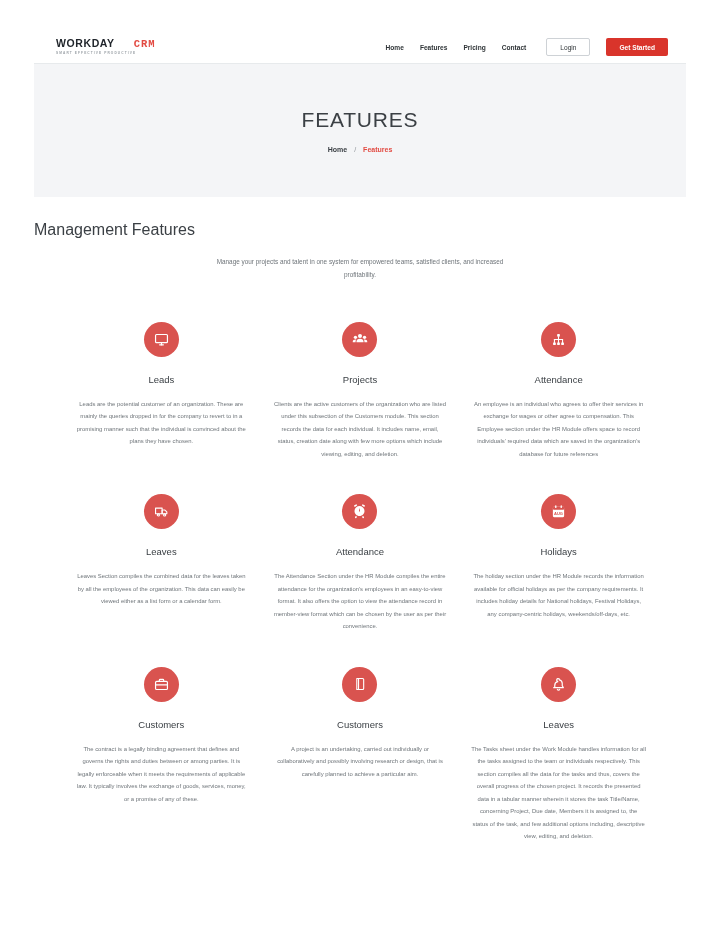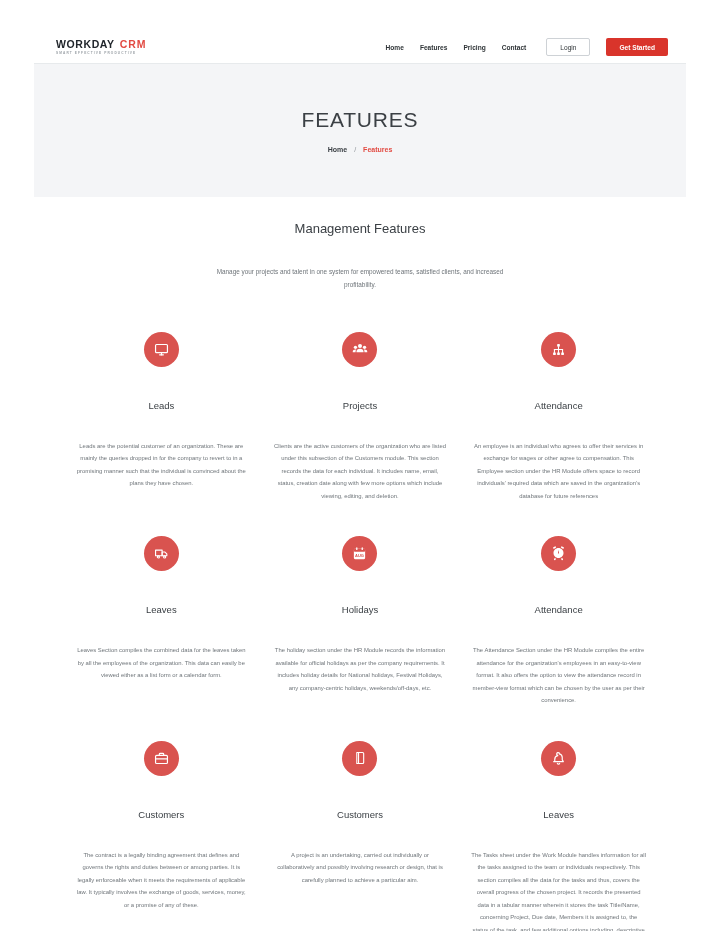--- a/index.html
+++ b/index.html
@@ -39,21 +39,21 @@
     line-height: 1;
     user-select: none;
   }
   .brand-top {
     font-size: 10.5px;
     font-weight: bold;
     letter-spacing: 0.6px;
     white-space: nowrap;
   }
   .brand-work { color: #20252b; }
-  .brand-crm { color: #e24a42; margin-left: 5px; letter-spacing: 1px; }
+  .brand-crm { color: #e24a42; margin-left: 19px; letter-spacing: 1px; font-family: Liberation Mono, monospace; }
   .brand-tag {
     margin-top: 2.5px;
     font-size: 3.2px;
     letter-spacing: 1.1px;
     color: #9aa0a6;
     font-weight: bold;
     white-space: nowrap;
     text-transform: uppercase;
   }
 
@@ -125,25 +125,25 @@
   .crumb-home { color: #3b4045; cursor: pointer; text-decoration: none; }
   .crumb-sep { color: #8d9297; font-weight: normal; }
   .crumb-current { color: #e24a42; }
 
   
   .section {
     padding: 24px 0 40px 0;
     background: #ffffff;
   }
   .section-title {
-    text-align: center;
-    font-size: 13px;
+    text-align: left;
+    font-size: 16px;
     font-weight: normal;
     color: #3b4045;
-    margin: 0 0 30px 0;
+    margin: 0 0 17px 0;
   }
   .section-sub {
     width: 300px;
     margin: 0 auto;
     text-align: center;
     font-size: 6.4px;
     line-height: 2.0;
     color: #6f757a;
   }
 
@@ -155,21 +155,20 @@
     padding: 0 28px;
     box-sizing: border-box;
   }
   .card {
     width: 33.3333%;
     box-sizing: border-box;
     padding: 14px 12px 20px 12px;
     display: flex;
     flex-direction: column;
     align-items: center;
-    gap: 16px;
   }
   .card-icon {
     width: 35px;
     height: 35px;
     border-radius: 50%;
     background: #d9534f;
     display: flex;
     align-items: center;
     justify-content: center;
     margin-bottom: 17px;
@@ -281,49 +280,49 @@
             <circle cx="7" cy="17.5" r="1.7"></circle>
             <circle cx="17" cy="17.5" r="1.7"></circle>
           </svg>
         </div>
         <h3 class="card-title">Leaves</h3>
         <p class="card-text">Leaves Section compiles the combined data for the leaves taken by all the employees of the organization. This data can easily be viewed either as a list form or a calendar form.</p>
       </div>
 
       <div class="card">
         <div class="card-icon">
+          <svg width="15" height="15" viewBox="0 0 24 24" fill="#ffffff">
+            <path d="M12 3.2c-4.5 0-8 3.6-8 8s3.5 8 8 8 8-3.6 8-8-3.5-8-8-8zm.9 8.3-.3.5h-1.2l-.3-.5.6-4.3h.6z"></path>
+            <rect x="3.2" y="1.2" width="5" height="2.6" rx="1.1" transform="rotate(-32 5.7 2.5)"></rect>
+            <rect x="15.8" y="1.2" width="5" height="2.6" rx="1.1" transform="rotate(32 18.3 2.5)"></rect>
+            <rect x="5" y="19.4" width="2.6" height="3.3" rx="1" transform="rotate(22 6.3 21)"></rect>
+            <rect x="16.4" y="19.4" width="2.6" height="3.3" rx="1" transform="rotate(-22 17.7 21)"></rect>
+          </svg>
+        </div>
+        <h3 class="card-title">Attendance</h3>
+        <p class="card-text">The Attendance Section under the HR Module compiles the entire attendance for the organization's employees in an easy-to-view format. It also offers the option to view the attendance record in member-view format which can be chosen by the user as per their convenience.</p>
+      </div>
+
+      <div class="card">
+        <div class="card-icon">
           <svg width="15" height="15" viewBox="0 0 24 24">
             <rect x="3" y="4.5" width="18" height="16.5" rx="1.8" fill="#ffffff"></rect>
             <rect x="3" y="4.5" width="18" height="4.2" rx="1.8" fill="#d9534f"></rect>
             <rect x="3" y="7" width="18" height="1.8" fill="#d9534f"></rect>
             <rect x="6.6" y="2" width="2.1" height="4.4" rx="1" fill="#ffffff"></rect>
             <rect x="15.3" y="2" width="2.1" height="4.4" rx="1" fill="#ffffff"></rect>
             <text x="12" y="16.8" font-family="Liberation Sans, sans-serif" font-size="6.4" font-weight="bold" fill="#d9534f" text-anchor="middle">AUG</text>
           </svg>
         </div>
         <h3 class="card-title">Holidays</h3>
         <p class="card-text">The holiday section under the HR Module records the information available for official holidays as per the company requirements. It includes holiday details for National holidays, Festival Holidays, any company-centric holidays, weekends/off-days, etc.</p>
       </div>
 
       <div class="card">
         <div class="card-icon">
-          <svg width="15" height="15" viewBox="0 0 24 24" fill="#ffffff">
-            <path d="M12 3.2c-4.5 0-8 3.6-8 8s3.5 8 8 8 8-3.6 8-8-3.5-8-8-8zm.9 8.3-.3.5h-1.2l-.3-.5.6-4.3h.6z"></path>
-            <rect x="3.2" y="1.2" width="5" height="2.6" rx="1.1" transform="rotate(-32 5.7 2.5)"></rect>
-            <rect x="15.8" y="1.2" width="5" height="2.6" rx="1.1" transform="rotate(32 18.3 2.5)"></rect>
-            <rect x="5" y="19.4" width="2.6" height="3.3" rx="1" transform="rotate(22 6.3 21)"></rect>
-            <rect x="16.4" y="19.4" width="2.6" height="3.3" rx="1" transform="rotate(-22 17.7 21)"></rect>
-          </svg>
-        </div>
-        <h3 class="card-title">Attendance</h3>
-        <p class="card-text">The Attendance Section under the HR Module compiles the entire attendance for the organization's employees in an easy-to-view format. It also offers the option to view the attendance record in member-view format which can be chosen by the user as per their convenience.</p>
-      </div>
-
-      <div class="card">
-        <div class="card-icon">
           <svg width="15" height="15" viewBox="0 0 24 24" fill="none" stroke="#ffffff" stroke-width="1.9" stroke-linecap="round" stroke-linejoin="round">
             <rect x="2.5" y="7" width="19" height="13" rx="1.8"></rect>
             <path d="M8.5 7V5.2c0-.8.6-1.4 1.4-1.4h4.2c.8 0 1.4.6 1.4 1.4V7"></path>
             <line x1="2.5" y1="12.5" x2="21.5" y2="12.5"></line>
           </svg>
         </div>
         <h3 class="card-title">Customers</h3>
         <p class="card-text">The contract is a legally binding agreement that defines and governs the rights and duties between or among parties. It is legally enforceable when it meets the requirements of applicable law. It typically involves the exchange of goods, services, money, or a promise of any of these.</p>
       </div>
 

